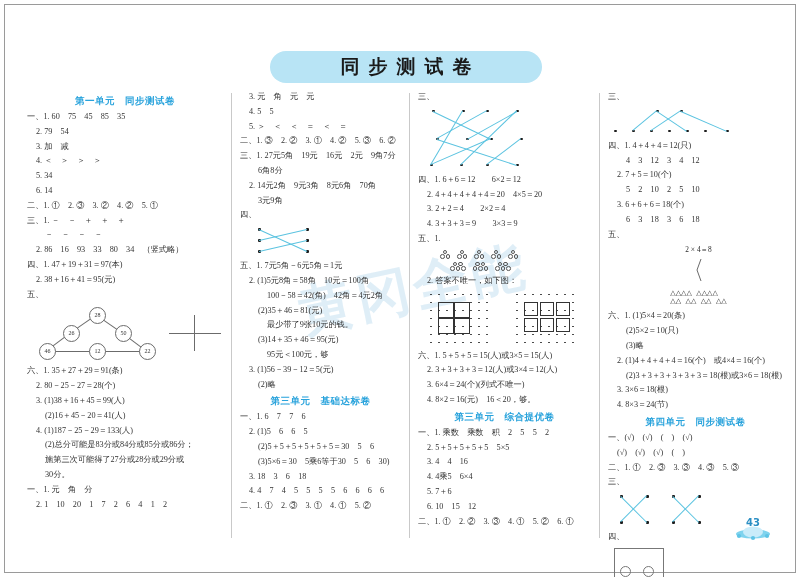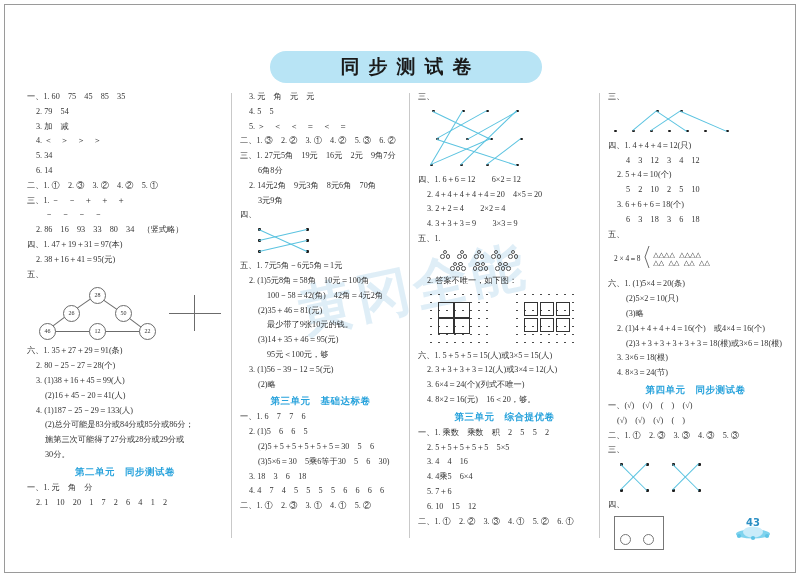--- a/index.html
+++ b/index.html
@@ -133,20 +133,21 @@
   <div class="sheet">
 
     <div class="watermark">黄冈全能</div>
 
     <div class="title-banner">
       <span>同步测试卷</span>
     </div>
 
     <div class="cols">
       <div class="col c1">
+          <div class="unit-head">第一单元　同步测试卷</div>
           <div class="line">一、1. 60　75　45　85　35</div>
           <div class="line i1">2. 79　54</div>
           <div class="line i1">3. 加　减</div>
           <div class="line i1">4. ＜　＞　＞　＞</div>
           <div class="line i1">5. 34</div>
           <div class="line i1">6. 14</div>
           <div class="line">二、1. ①　2. ③　3. ②　4. ②　5. ①</div>
           <div class="line">三、1. －　－　＋　＋　＋</div>
           <div class="line i2">－　－　－　－</div>
           <div class="line i1">2. 86　16　93　33　80　34　（竖式略）</div>
@@ -172,21 +173,20 @@
             <div class="edge" style="left: 167.5px; top: 27.5px; width: 18px; transform: rotate(1.5708rad);"></div>
           </div>
           <div class="line">六、1. 35＋27＋29＝91(条)</div>
           <div class="line i1">2. 80－25－27＝28(个)</div>
           <div class="line i1">3. (1)38＋16＋45＝99(人)</div>
           <div class="line i2">(2)16＋45－20＝41(人)</div>
           <div class="line i1">4. (1)187－25－29＝133(人)</div>
           <div class="line i2">(2)总分可能是83分或84分或85分或86分；</div>
           <div class="line i2">施第三次可能得了27分或28分或29分或</div>
           <div class="line i2">30分。</div>
-          <div class="unit-head">第二单元　同步测试卷</div>
           <div class="line">一、1. 元　角　分</div>
           <div class="line i1">2. 1　10　20　1　7　2　6　4　1　2</div>
         </div>
       <div class="col c2">
           <div class="line i1">3. 元　角　元　元</div>
           <div class="line i1">4. 5　5</div>
           <div class="line i1">5. ＞　＜　＜　＝　＜　＝</div>
           <div class="line">二、1. ③　2. ②　3. ①　4. ②　5. ③　6. ②</div>
           <div class="line">三、1. 27元5角　19元　16元　2元　9角7分</div>
           <div class="line i2">6角8分</div>
@@ -489,26 +489,26 @@
             <div class="dot" style="left: 76px; top: 22px;"></div>
             <div class="dot" style="left: 94px; top: 22px;"></div>
             <div class="dot" style="left: 116px; top: 22px;"></div>
             <div class="mline" style="left: 47px; top: 3px; width: 31.241px; transform: rotate(2.44685rad);"></div>
             <div class="mline" style="left: 47px; top: 3px; width: 36.0555px; transform: rotate(0.588003rad);"></div>
             <div class="mline" style="left: 71px; top: 3px; width: 36.0555px; transform: rotate(2.55359rad);"></div>
             <div class="mline" style="left: 71px; top: 3px; width: 50.1597px; transform: rotate(0.410127rad);"></div>
           </div>
           <div class="line">四、1. 4＋4＋4＝12(只)</div>
           <div class="line i2">4　3　12　3　4　12</div>
-          <div class="line i1">2. 5＋4＝10(个)</div>
+          <div class="line i1">2. 7＋5＝10(个)</div>
           <div class="line i2">5　2　10　2　5　10</div>
           <div class="line i1">3. 6＋6＋6＝18(个)</div>
           <div class="line i2">6　3　18　3　6　18</div>
           <div class="line">五、</div>
-          <div style="display: flex; align-items: center; gap: 3px; margin-left: 6px; margin-bottom: 7px;">
+          <div style="display: flex; align-items: center; gap: 3px; margin-left: 6px; margin-bottom: 7px; flex-direction: column;">
             <div class="tinytext">2 × 4＝8</div>
             <div class="brace"><svg width="7" height="24" viewBox="0 0 7 24">
                 <path d="M6 1 L2 12 L6 23" stroke="#444" fill="none" stroke-width="0.8"></path>
               </svg></div>
             <div>
               <div class="tri-row">△△△△  △△△△</div>
               <div class="tri-row">△△  △△  △△  △△</div>
             </div>
           </div>
           <div class="line">六、1. (1)5×4＝20(条)</div>

